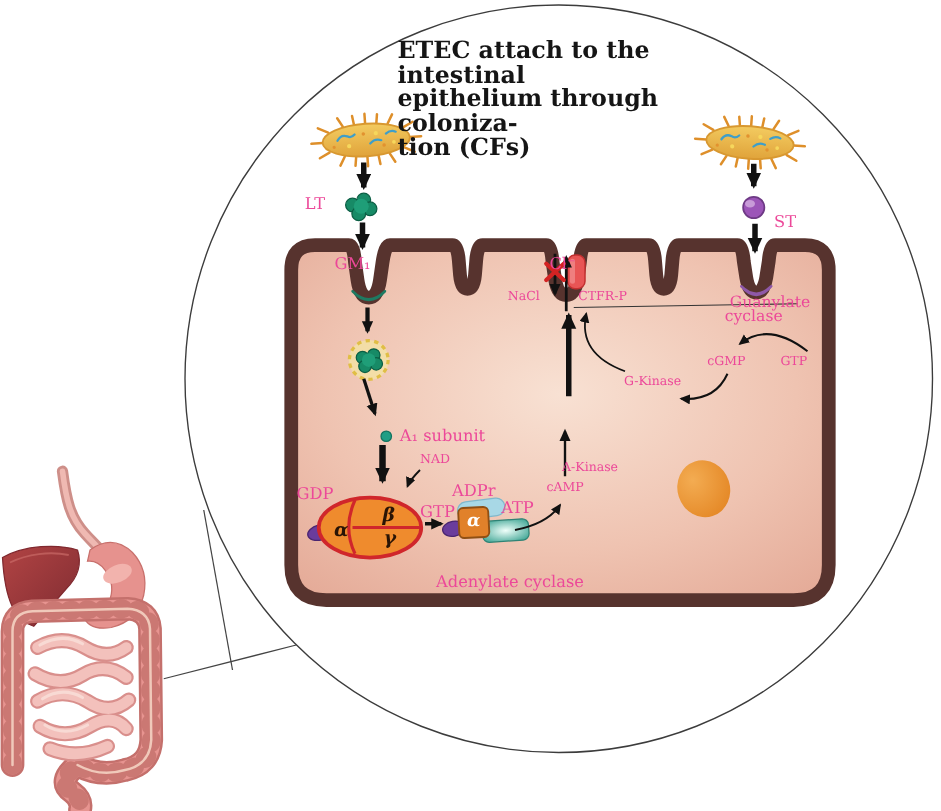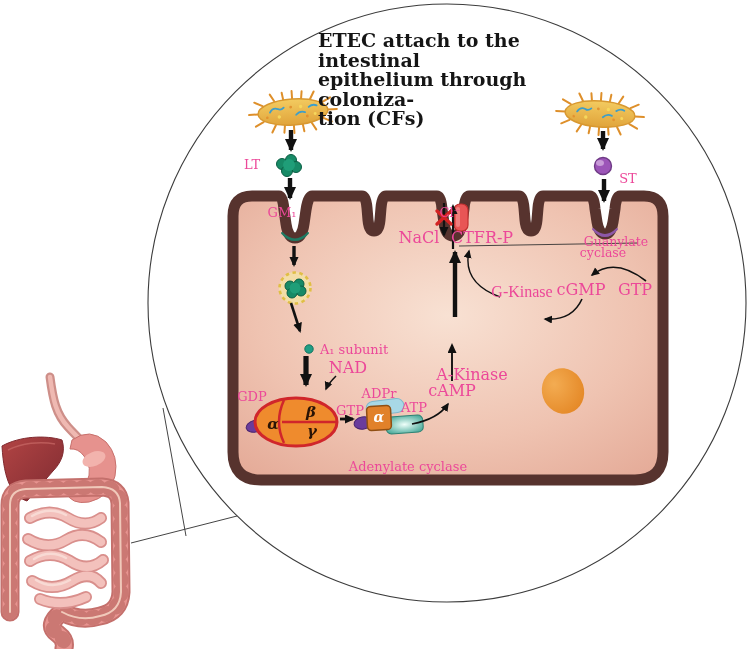--- a/index.html
+++ b/index.html
@@ -1,21 +1,21 @@
 <!DOCTYPE html>
 <html><head>
 <meta charset="utf-8">
 <style>
   html,body{margin:0;padding:0;background:#ffffff;}
   #stage{position:relative;width:753px;height:649px;background:#ffffff;overflow:hidden;
          font-family:"DejaVu Serif","Liberation Serif",serif;}
   #stage svg{position:absolute;left:0;top:0;}
   .lbl{position:absolute;transform:translate(-50%,-50%);white-space:nowrap;
        font-size:13px;color:#ec4899;line-height:1;}
-  .lbl.big{font-size:16px;}
+  .lbl.big{font-size:10px;}
   .lbl.small{font-size:12.5px;}
   .greek{font-style:italic;font-size:15px;font-weight:bold;color:#2a1405;}
   .greek.white{color:#ffffff;font-size:14px;}
   #title{position:absolute;left:318px;top:31px;width:260px;
          font-size:19px;line-height:19.5px;font-weight:bold;color:#151515;}
   #title span{display:block;}
 </style>
 </head>
 <body>
 
@@ -245,20 +245,20 @@
 <div class="lbl" style="left:408px;top:450px;margin-top:16px;">Adenylate cyclase</div>
 <div class="lbl big" style="left:452px;top:391px;">cAMP</div>
 <div class="lbl big" style="left:472px;top:331px;margin-top:44px;">A-Kinase</div>
 <div class="lbl big" style="left:419px;top:238px;">NaCl</div>
 <div class="lbl big" style="left:482px;top:238px;">CTFR-P</div>
 <div class="lbl" style="left:450px;top:192px;margin-top:20px;">Cl⁻</div>
 <div class="lbl small" style="left:616px;top:242px;">Guanylate</div>
 <div class="lbl small" style="left:603px;top:253px;">cyclase</div>
 <div class="lbl big" style="left:581px;top:290px;">cGMP</div>
 <div class="lbl big" style="left:635px;top:290px;">GTP</div>
-<div class="lbl big" style="left:522px;top:292px;font-family:Liberation Serif, serif;">G-Kinase</div>
+<div class="lbl big" style="left:522px;top:306px;">G-Kinase</div>
 <div class="lbl" style="left:628px;top:166px;margin-top:12px;">ST</div>
 <div class="lbl greek" style="left:273px;top:424px;">α</div>
 <div class="lbl greek" style="left:311px;top:412px;">β</div>
 <div class="lbl greek" style="left:312px;top:431px;">γ</div>
 <div class="lbl greek white" style="left:379px;top:417px;">α</div>
 
 </div>
 
 </body></html>

